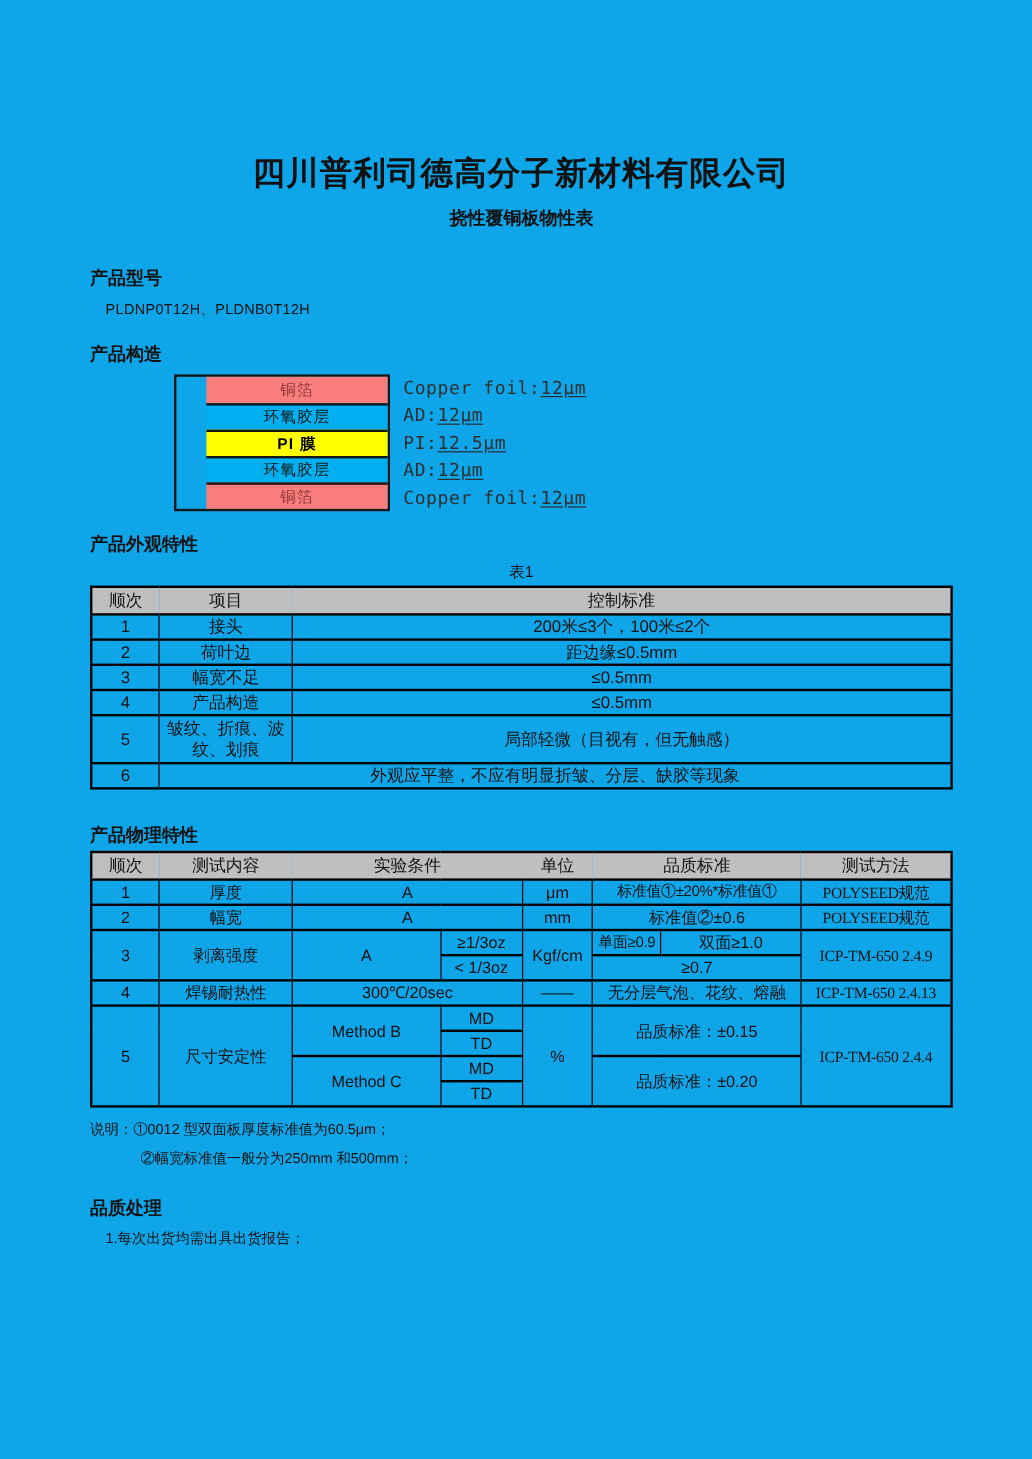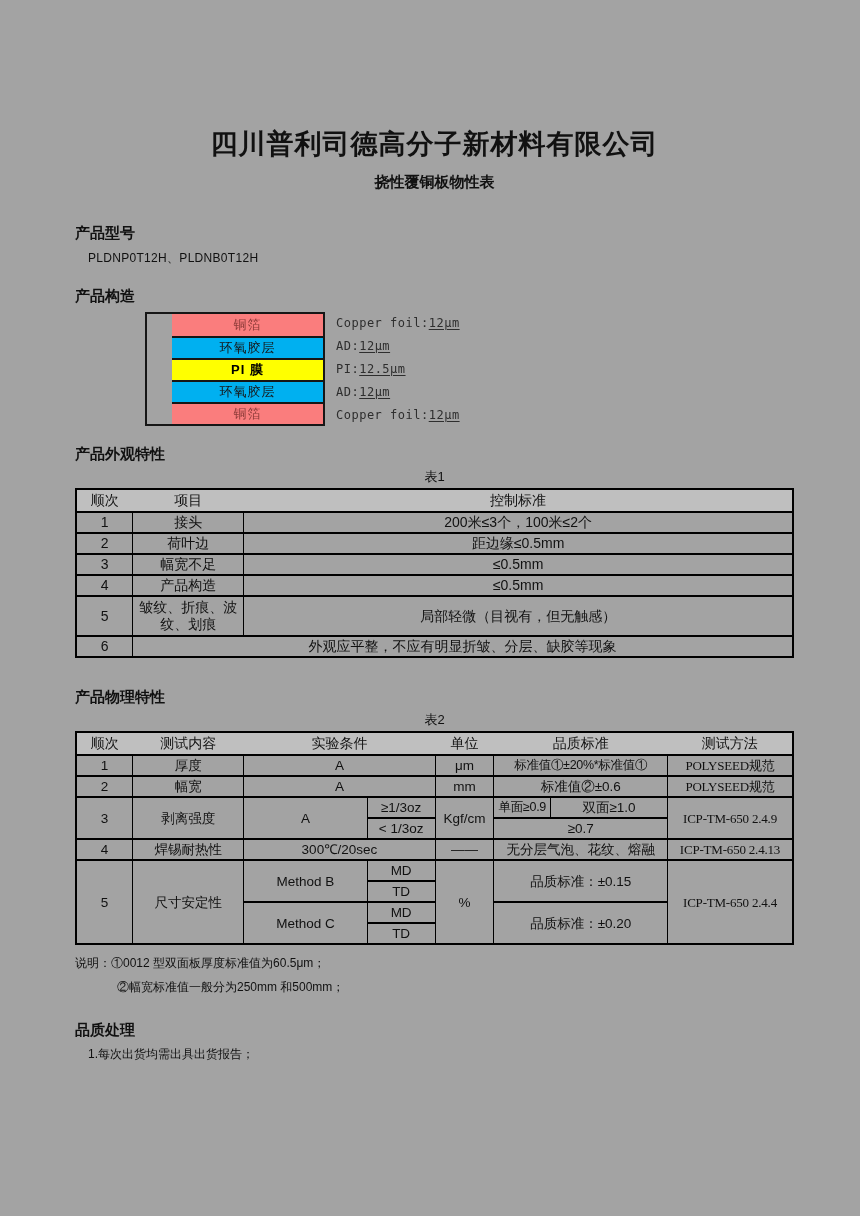--- a/index.html
+++ b/index.html
@@ -2,21 +2,21 @@
 <html lang="zh"><head>
 <meta charset="utf-8">
 <style>
   * { box-sizing: border-box; margin: 0; padding: 0; }
   html, body { background: #ffffff; }
   body { font-family: "Liberation Sans", sans-serif; color: #111; }
   .page {
     position: relative;
     width: 860px; height: 1216px;
     margin: 0 auto;
-    background: #a3a3a3;
+    background: #0ea5e9;
     padding: 126px 66px 0 75px;
     overflow: hidden;
   }
   .doc-title { text-align: center; font-size: 27px; font-weight: 700; line-height: 36px; letter-spacing: 1px; }
   .doc-subtitle { text-align: center; font-size: 15px; font-weight: 700; margin-top: 11px; }
 
   .sec-heading { font-size: 15px; font-weight: 700; line-height: 20px; }
   .body-line { font-size: 12px; line-height: 22px; }
   .indent1 { padding-left: 13px; }
   .indent2 { padding-left: 42px; }
@@ -29,21 +29,21 @@
   .layer-stack { width: 180px; border: 2px solid #161616; }
   .layer {
     height: 22px; display: flex; align-items: center; justify-content: center;
     font-size: 13px; border-top: 2px solid #161616; letter-spacing: 1px; margin-left: 25px;
   }
   .layer:first-child { border-top: 0; }
   .layer:nth-child(3) { font-weight: 700; }
   .layer-notes { display: flex; flex-direction: column; justify-content: space-between; padding: 1px 0; }
   .layer-note {
     height: 20px; display: flex; align-items: center;
-    font-family: "DejaVu Sans Mono", monospace; font-size: 12px; color: #2e2e2e; letter-spacing: 0.5px;
+    font-family: "DejaVu Sans Mono", monospace; font-size: 15px; color: #2e2e2e; letter-spacing: 0.5px;
   }
   .layer-note .u { text-decoration: underline; text-underline-offset: 2px; }
 
   .sec-appearance { margin-top: 18px; }
   .tbl-caption { text-align: center; font-size: 13px; margin-top: 4px; }
 
   table.doc-table {
     width: 100%; border-collapse: collapse; table-layout: fixed;
     margin-top: 2px; border: 2px solid #000;
   }
@@ -160,21 +160,20 @@
       <tr>
         <td>6</td>
         <td colspan="2">外观应平整，不应有明显折皱、分层、缺胶等现象</td>
       </tr>
     </tbody>
       </table>
   </div>
 
   <div class="sec-physical">
     <div class="sec-heading">产品物理特性</div>
-    <div class="tbl-caption">表2</div>
     <table class="doc-table t2">
       <colgroup>
         <col style="width:7.9%">
           <col style="width:15.5%">
           <col style="width:17.2%">
           <col style="width:9.5%">
         <col style="width:8.2%">
           <col style="width:7.9%">
           <col style="width:16.3%">
           <col style="width:17.5%">

